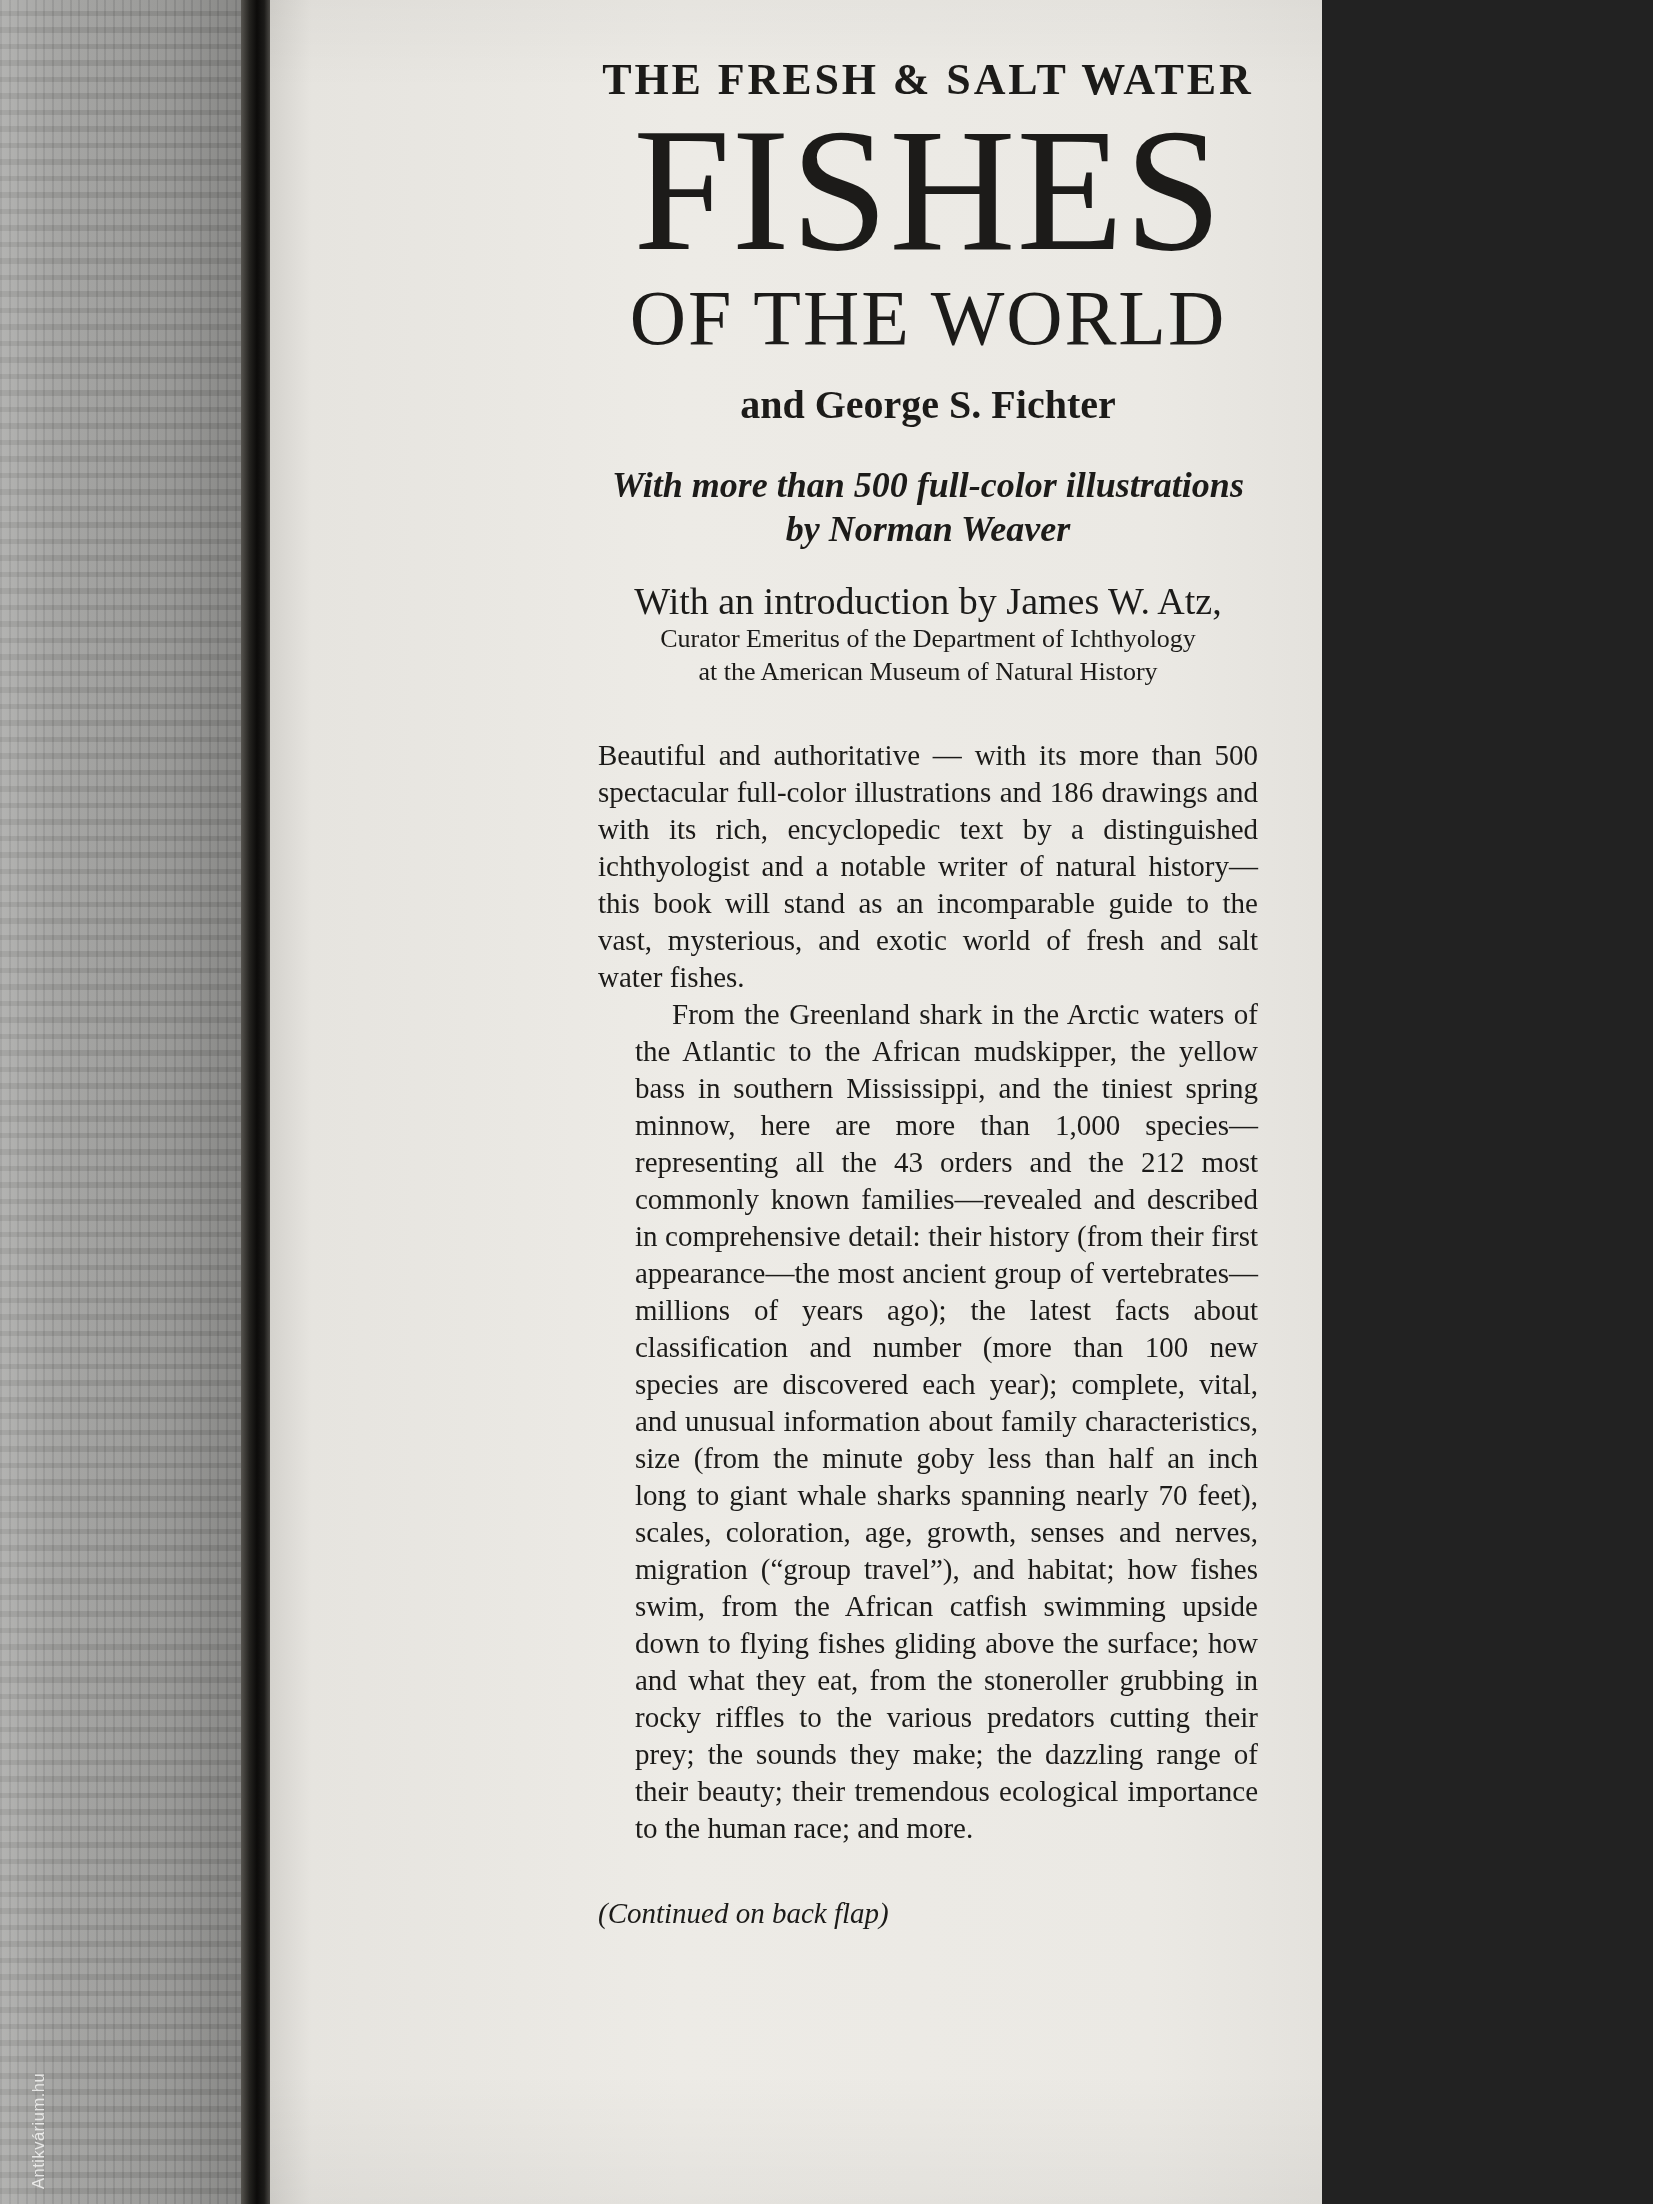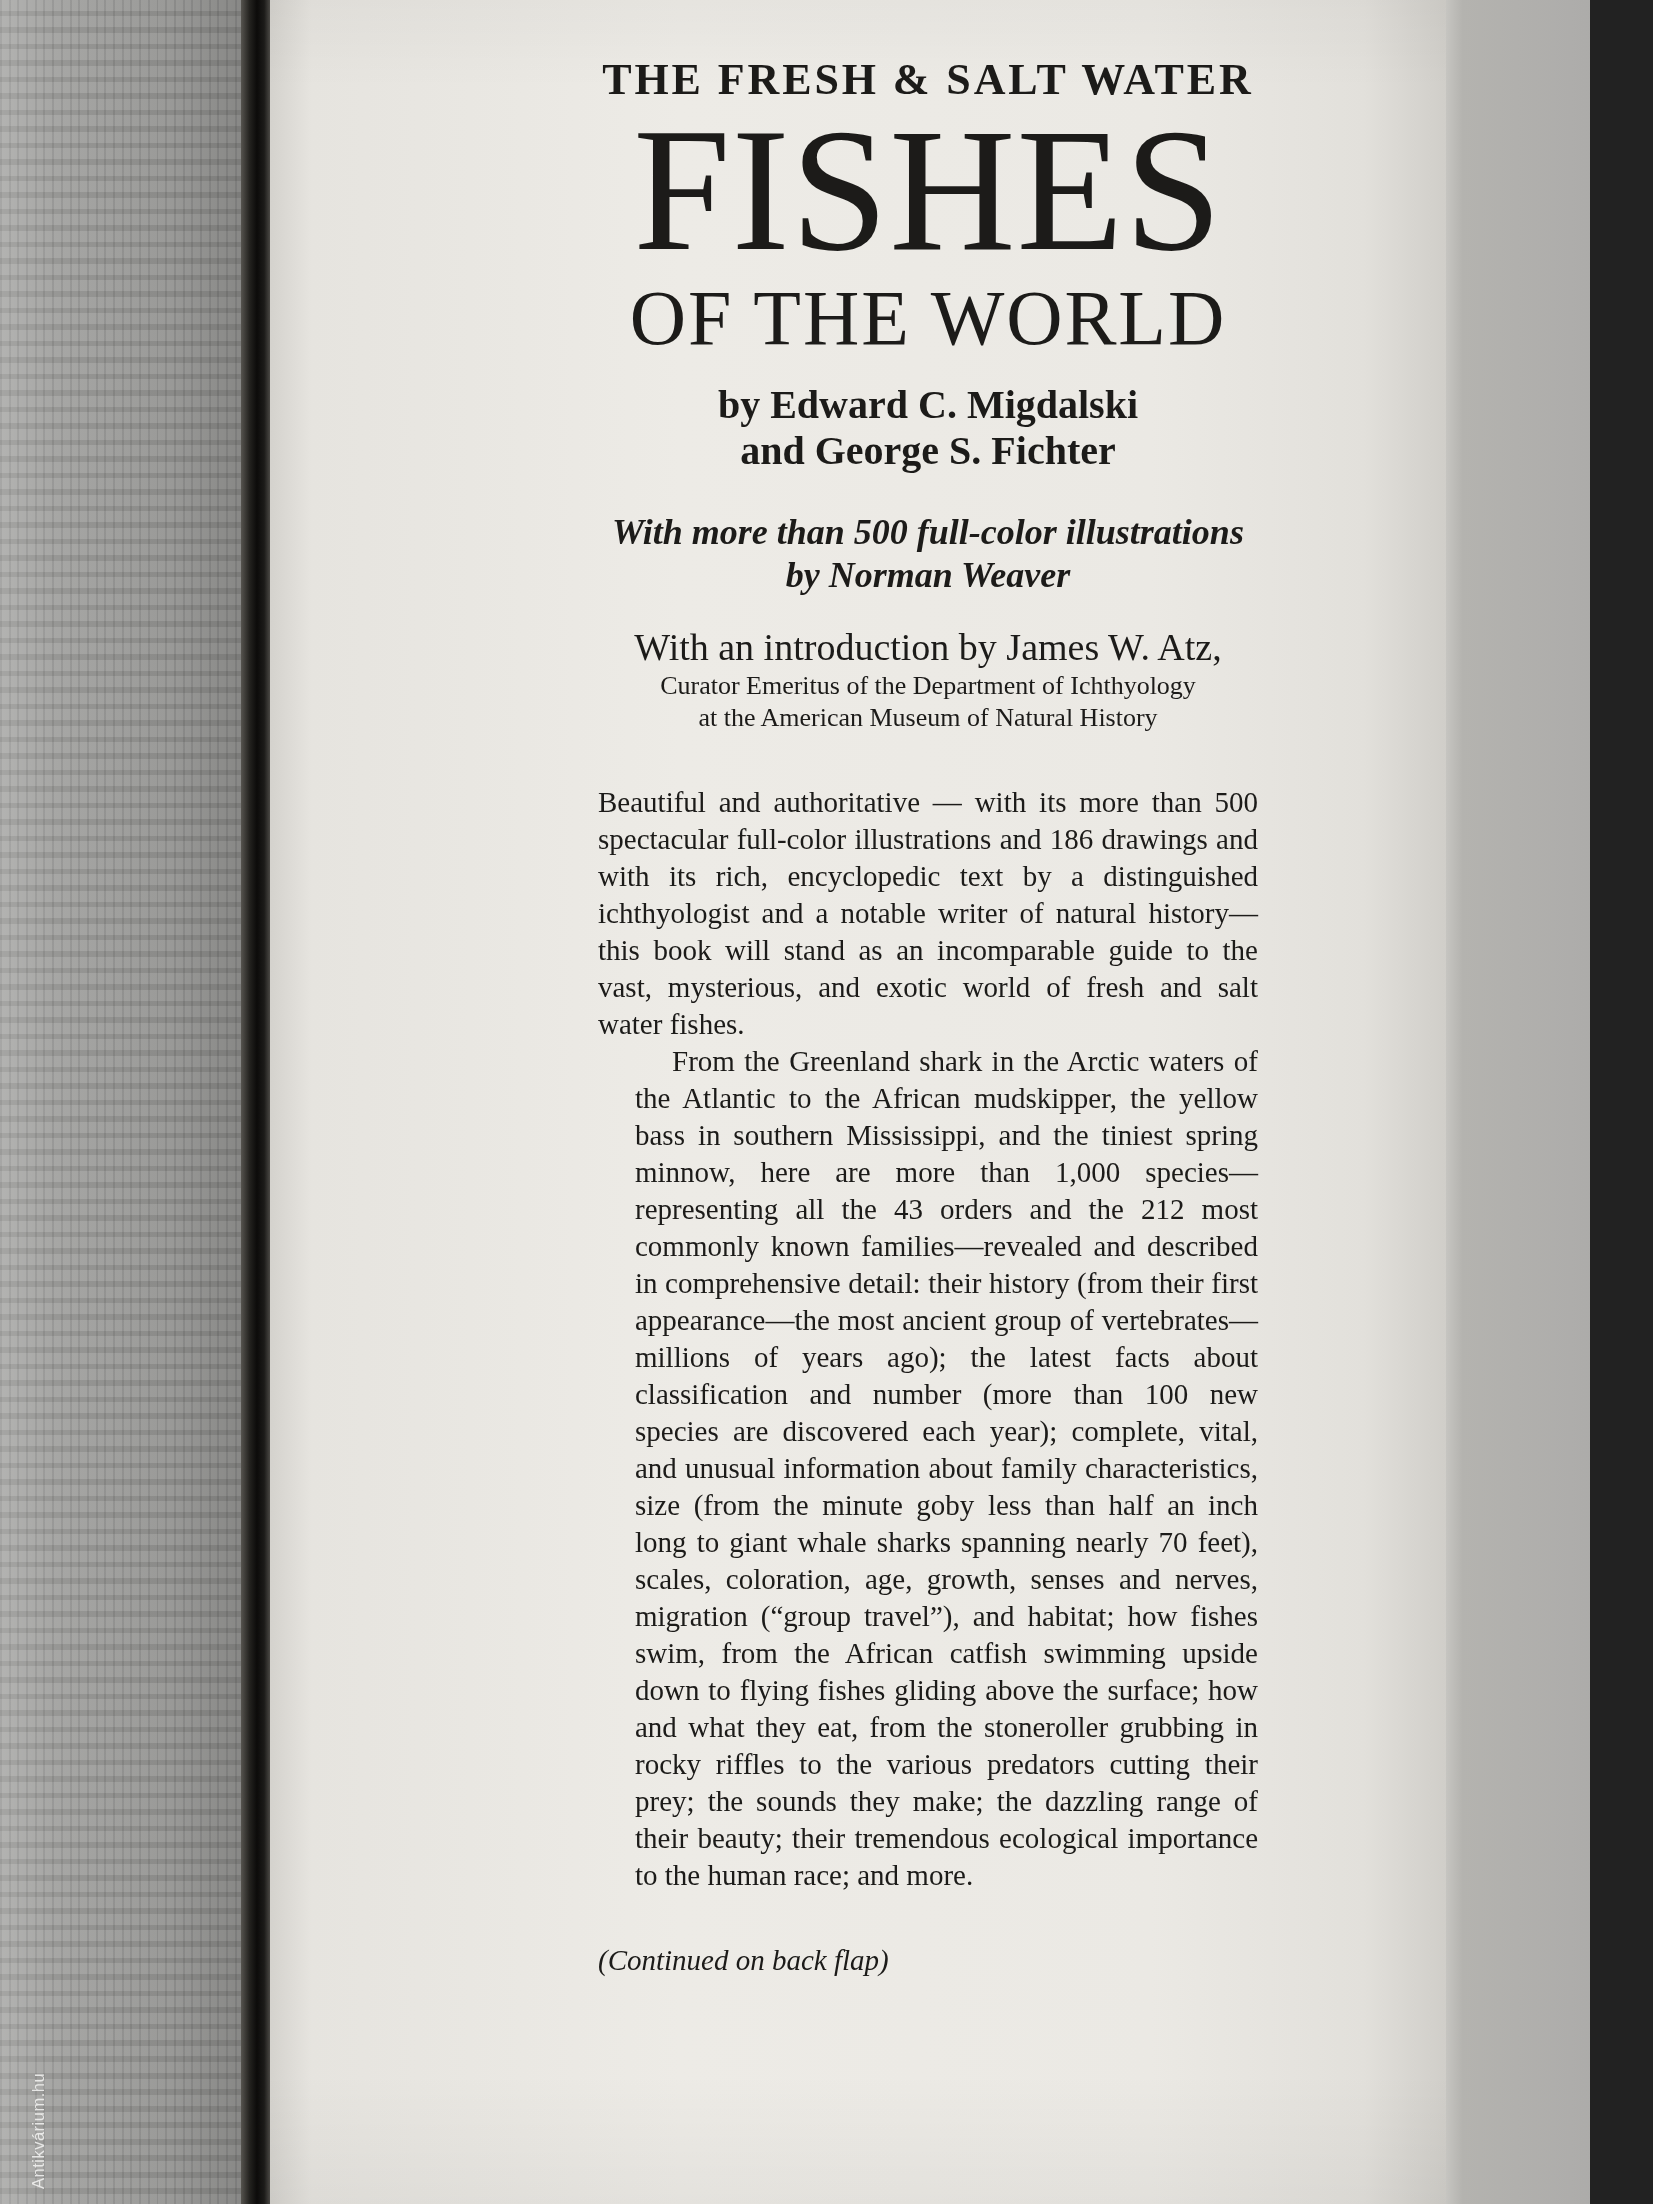--- a/index.html
+++ b/index.html
@@ -1,18 +1,18 @@
 <!DOCTYPE html>
 <html><head>
 <meta charset="utf-8">
 <style>
   html, body { margin: 0; padding: 0; background: #222; }
   .scene {
     position: relative;
-    width: 1590px;
+    width: 1322px;
     height: 2205px;
     overflow: hidden;
     background: #e9e7e2;
     font-family: "Liberation Serif", serif;
     color: #1c1b19;
   }
 
   
   .board {
     position: absolute;
@@ -147,21 +147,20 @@
 
   <div class="page">
     <div class="content">
 
       <div class="title-block">
         <div class="overtitle">THE FRESH &amp; SALT WATER</div>
         <div class="main-title">FISHES</div>
         <div class="sub-title">OF THE WORLD</div>
 
         <div class="byline">
-          <div>by Edward C. Migdalski</div>
           <div>and George S. Fichter</div>
         </div>
 
         <div class="illus-credit">
           <div>With more than 500 full-color illustrations</div>
           <div>by Norman Weaver</div>
         </div>
 
         <div class="intro-line">With an introduction by James W. Atz,</div>
         <div class="intro-detail">Curator Emeritus of the Department of Ichthyology</div>

